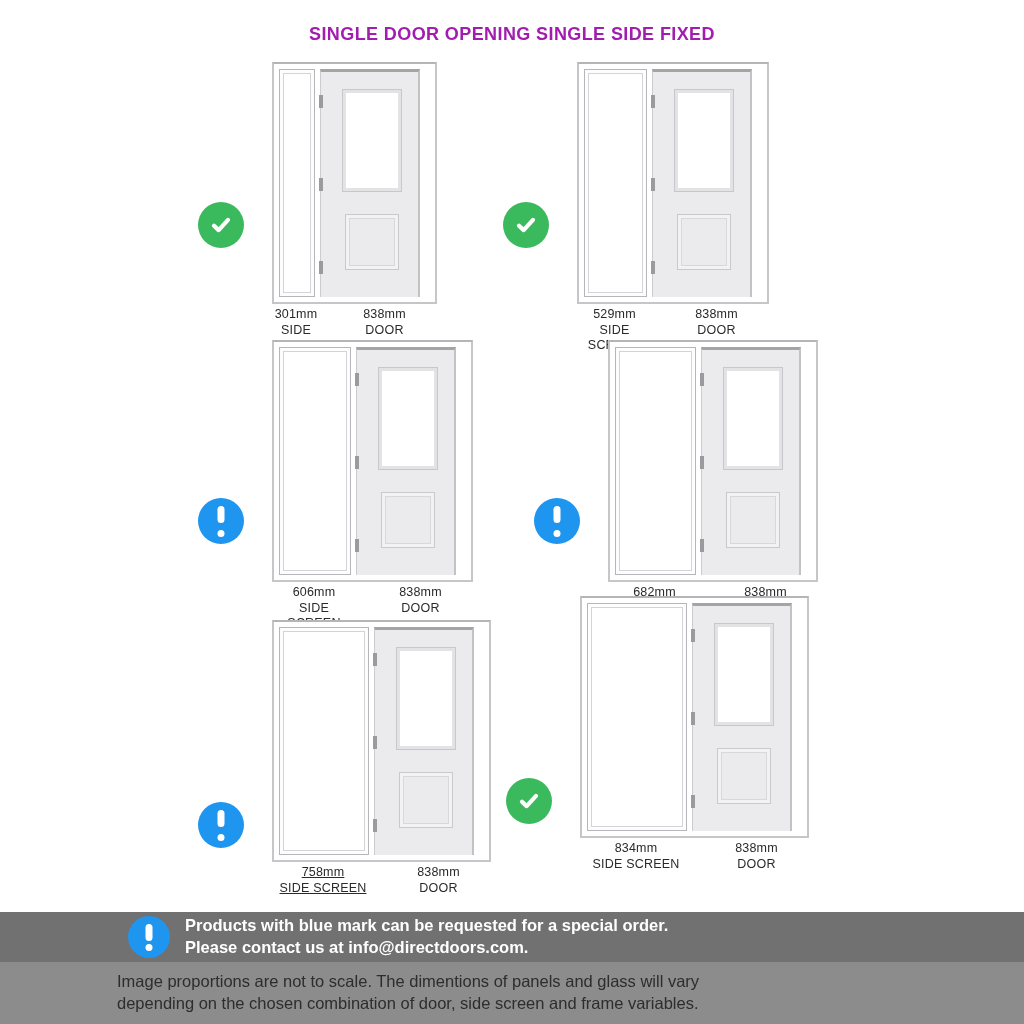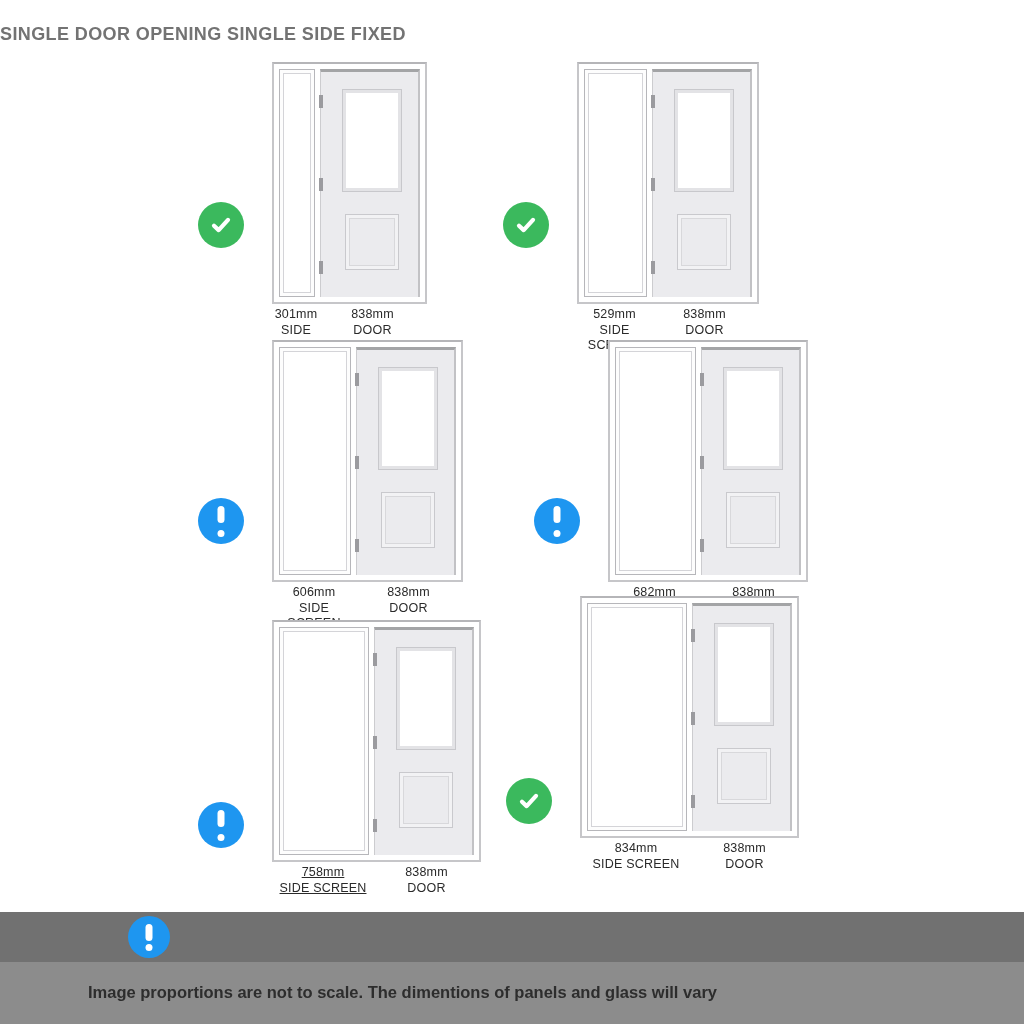--- a/index.html
+++ b/index.html
@@ -1,22 +1,22 @@
 <!DOCTYPE html>
 <html><head>
 <meta charset="utf-8">
 <style>
   * { margin: 0; padding: 0; box-sizing: border-box; }
   html, body { width: 1024px; height: 1024px; background: #ffffff;
     font-family: "Liberation Sans", sans-serif; overflow: hidden; position: relative; }
 
   .page-title {
     position: absolute; top: 24px; left: 0; width: 100%;
-    text-align: left; font-size: 18px; font-weight: 700;
-    letter-spacing: 0.4px; color: #737373;
+    text-align: center; font-size: 18px; font-weight: 700;
+    letter-spacing: 0.4px; color: #a21caf;
   }
 
   
   .config { position: absolute; }
 
   .status-icon {
     position: absolute; left: -74px; width: 46px; height: 46px;
     border-radius: 50%; display: flex; align-items: center; justify-content: center;
   }
   .status-icon svg { display: block; }
@@ -48,38 +48,38 @@
     background: #ffffff; border: 3px solid #e3e3e6; outline: 1px solid #c8c8cc;
   }
   .door-panel {
     position: absolute; top: 63%; left: 25%; width: 55%; height: 25%;
     background: #ebebee; border: 1px solid #c9c9cd;
     box-shadow: inset 0 0 0 3px #f2f2f4, inset 0 0 0 4px #d8d8db;
   }
   .hinge { position: absolute; left: -2px; width: 4px; height: 13px; background: #9b9b9f; }
   .hinge.h1 { top: 10%; } .hinge.h2 { top: 47%; } .hinge.h3 { top: 84%; }
 
-  .labels { display: flex; margin-top: 3px; }
+  .labels { display: flex; margin-top: 3px; gap: 12px; }
   .label { text-align: center; font-size: 12.5px; color: #2a2a2a;
     line-height: 1.25; letter-spacing: 0.2px; flex: none; }
 
   
   .footer-notice {
     position: absolute; left: 0; top: 912px; width: 1024px; height: 50px;
     background: #717171; display: flex; align-items: center;
   }
   .footer-notice .status-icon { position: absolute; left: 128px; top: 4px;
     width: 42px; height: 42px; }
   .notice-text { margin-left: 185px; color: #ffffff; font-weight: 700;
     font-size: 16.5px; line-height: 1.33; }
   .footer-disclaimer {
     position: absolute; left: 0; top: 962px; width: 1024px; height: 62px;
     background: #8c8c8c; display: flex; align-items: center;
   }
-  .disclaimer-text { margin-left: 88px; color: #2d2d2d; font-weight: 700;
+  .disclaimer-text { margin-left: 117px; color: #2d2d2d; font-weight: 400;
     font-size: 16.5px; line-height: 1.33; }
 </style>
 </head>
 <body>
 
 <div class="page-title">SINGLE DOOR OPENING SINGLE SIDE FIXED</div>
 
 <div id="config-grid">
     <div class="config" style="left: 272px; top: 62px;">
     <div class="status-icon icon-check" style="background: rgb(59, 185, 93); top: 140px;">
@@ -258,19 +258,24 @@
       </div>
     </div>
   </div>
   </div>
 
 <div class="footer-notice">
   <div class="status-icon" style="position: absolute; background: rgb(30, 150, 240);">
     <span class="excl-bar"></span>
       <span class="excl-dot"></span>
   </div>
+  <div class="notice-text">
+    <div>Products with blue mark can be requested for a special order.</div>
+    <div>Please contact us at info@directdoors.com.</div>
+  </div>
 </div>
 
 <div class="footer-disclaimer">
   <div class="disclaimer-text">
     <div>Image proportions are not to scale. The dimentions of panels and glass will vary</div>
+    <div>depending on the chosen combination of door, side screen and frame variables.</div>
   </div>
 </div>
 
 </body></html>

